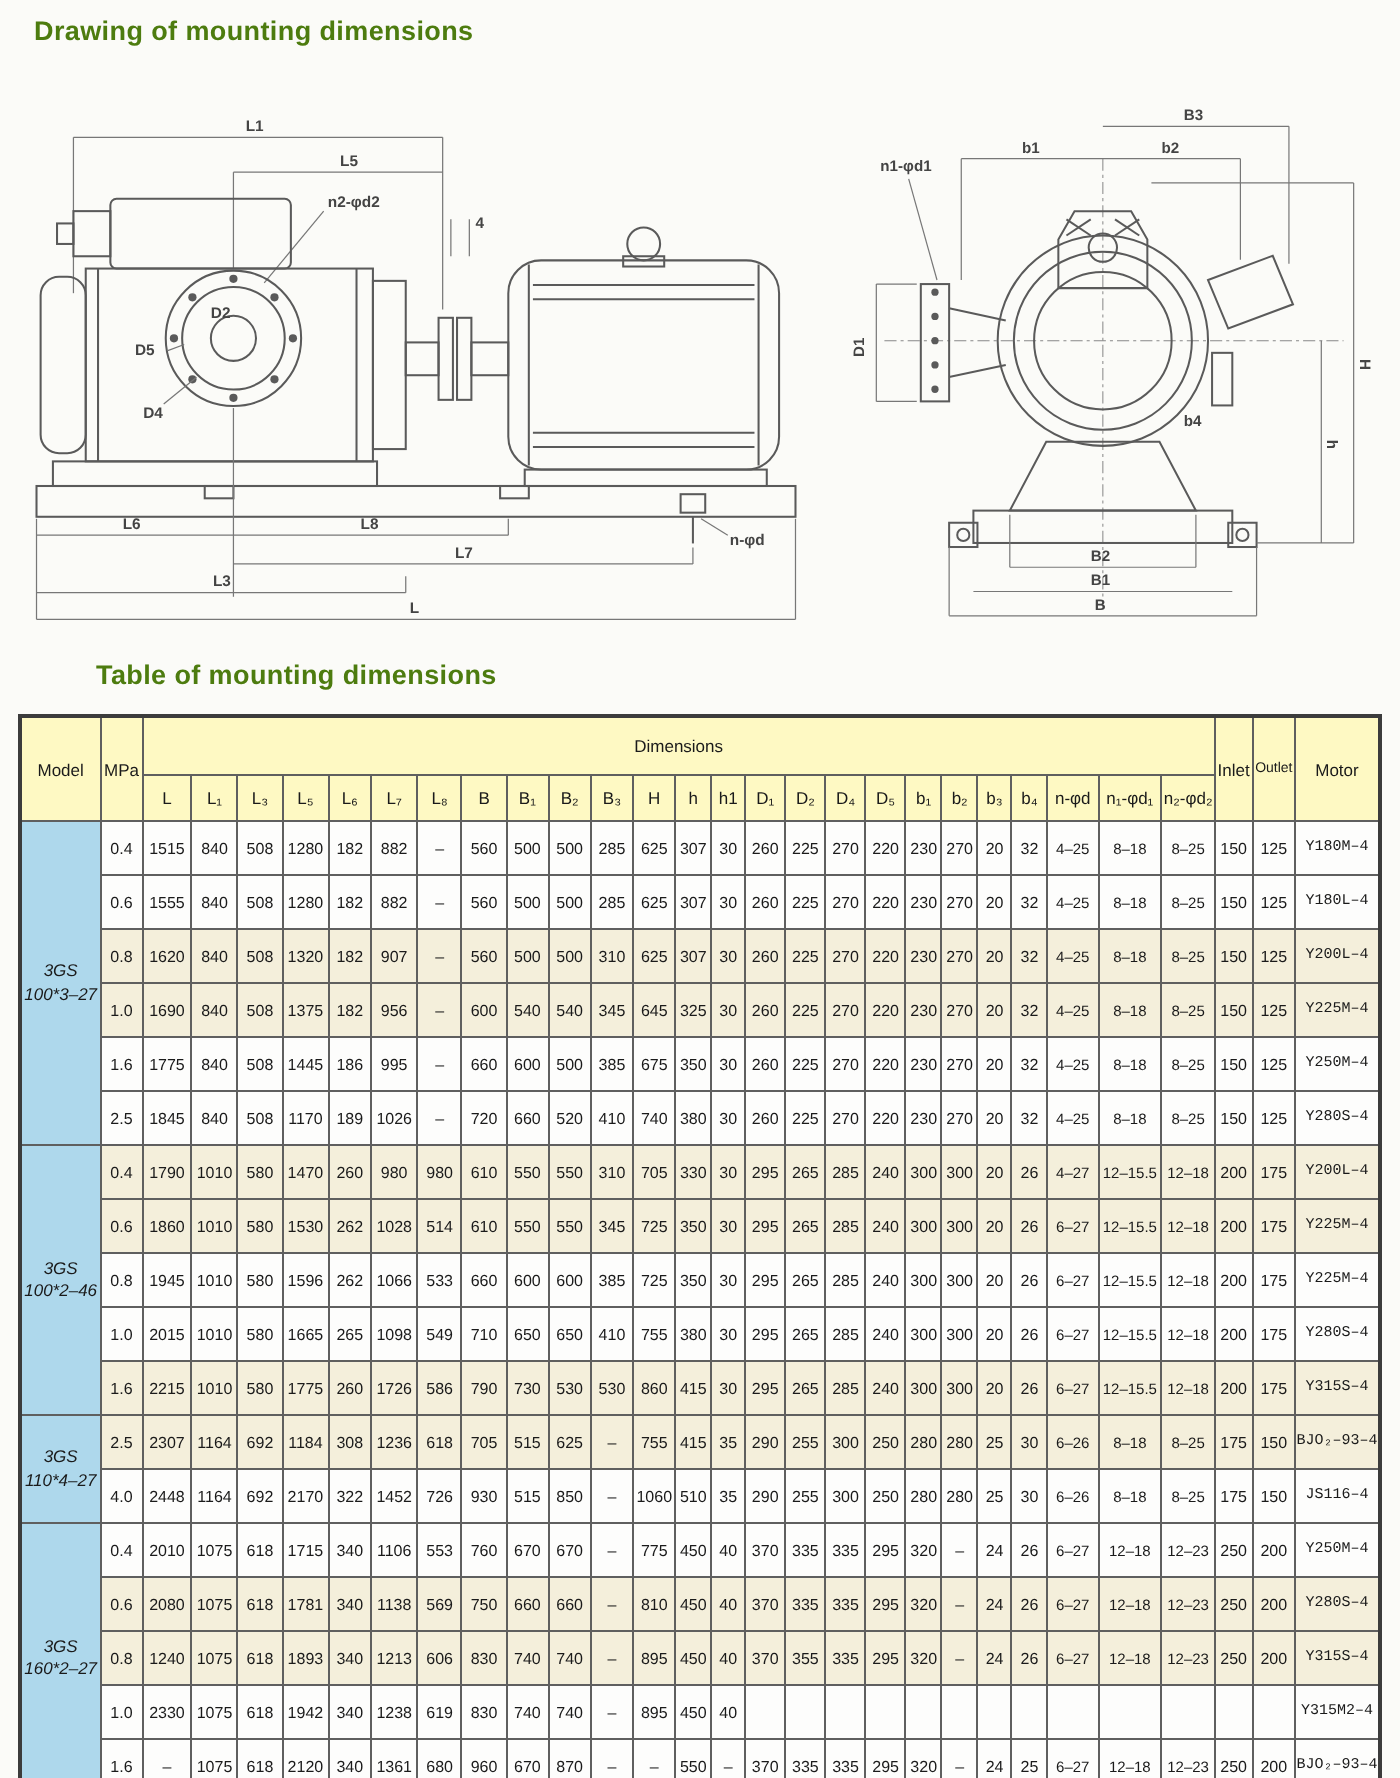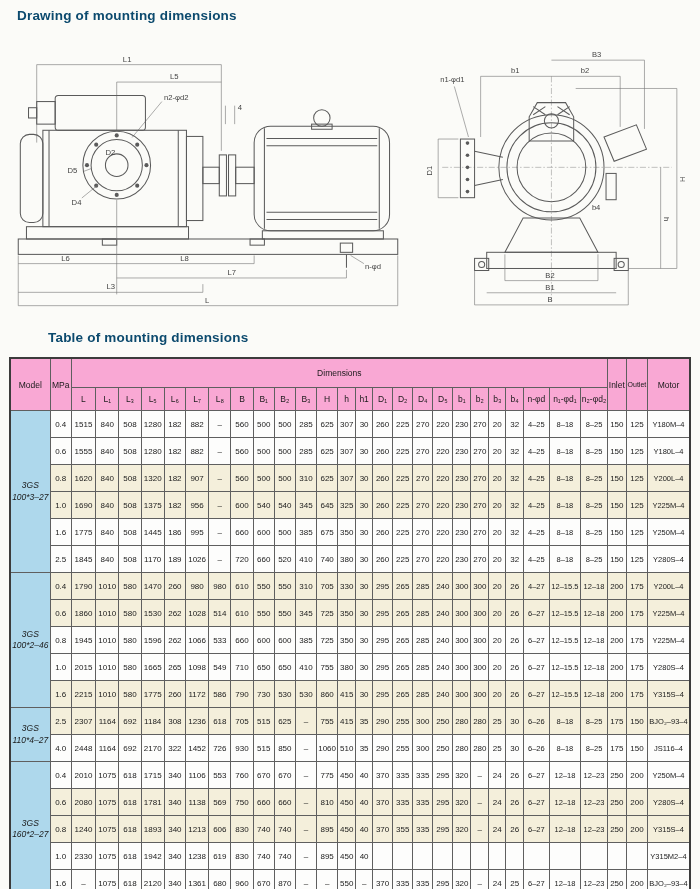--- a/index.html
+++ b/index.html
@@ -4,52 +4,52 @@
 <style>
   html,body{margin:0;padding:0;}
   body{
     width:700px;height:889px;position:relative;
     background:#fbfbf8;
     font-family:"Liberation Sans",sans-serif;
     color:#1a1a1a;
   }
   .page-title{
     position:absolute;left:17px;
-    font-size:13.5px;font-weight:bold;color:#0c4a6e;
+    font-size:13.5px;font-weight:bold;color:#4d7c0f;
     letter-spacing:.2px;
   }
   #title1{top:8px;}
   #title2{top:330px;margin-left:31px;}
   #drawings{
     position:absolute;top:48px;left:8px;width:684px;height:270px;
-    display:flex;justify-content:space-between;align-items:flex-start;
+    display:flex;justify-content:space-between;align-items:center;font-weight:bold;
   }
   svg text{font-family:"Liberation Sans",sans-serif;font-size:7.5px;fill:#444;}
   svg .obj{stroke:#5a5a5a;stroke-width:1;fill:none;}
   svg .thin{stroke:#777;stroke-width:.6;fill:none;}
   svg .cl{stroke:#888;stroke-width:.5;stroke-dasharray:6 2 1.5 2;fill:none;}
   svg .dot{fill:#5a5a5a;stroke:none;}
   #table-wrap{position:absolute;top:357px;left:9px;width:683px;}
   table{
     border-collapse:collapse;table-layout:fixed;width:682px;
     font-size:8px;
   }
   th,td{
     border:1px solid #5f5f5f;text-align:center;vertical-align:middle;
     padding:0;overflow:hidden;white-space:nowrap;background:#fdfdfc;
   }
-  thead th{background:#f9a8d4;font-weight:normal;font-size:8.5px;height:22px;}
+  thead th{background:#fef9c3;font-weight:normal;font-size:8.5px;height:22px;}
   thead tr.r1 th{height:28px;}
   td{height:26px;}
   td.model-cell{background:#aed8ec;font-size:8.5px;line-height:1.3;font-style:italic;}
   tr.cream td{background:#f4efdb;}
   tr.cream td.model-cell{background:#aed8ec;}
   table{border:2px solid #3c3c3c;}
   th.sm{font-size:7px;}
-  td.motor{font-size:7.5px;}
+  td.motor{font-size:7.5px;font-family:Liberation Mono, monospace;}
   td.nn{font-size:7.5px;}
 </style>
 </head>
 <body>
 
 <div class="page-title" id="title1">Drawing of mounting dimensions</div>
 
 <div id="drawings">
 
   <svg width="400" height="262" viewBox="0 0 390 255">
@@ -605,21 +605,21 @@
           <td>175</td>
           <td class="motor">Y280S–4</td>
         </tr>
         <tr class="cream">
           <td>1.6</td>
           <td>2215</td>
           <td>1010</td>
           <td>580</td>
           <td>1775</td>
           <td>260</td>
-          <td>1172</td>
+          <td>1726</td>
           <td>586</td>
           <td>790</td>
           <td>730</td>
           <td>530</td>
           <td>530</td>
           <td>860</td>
           <td>415</td>
           <td>30</td>
           <td>295</td>
           <td>265</td>

